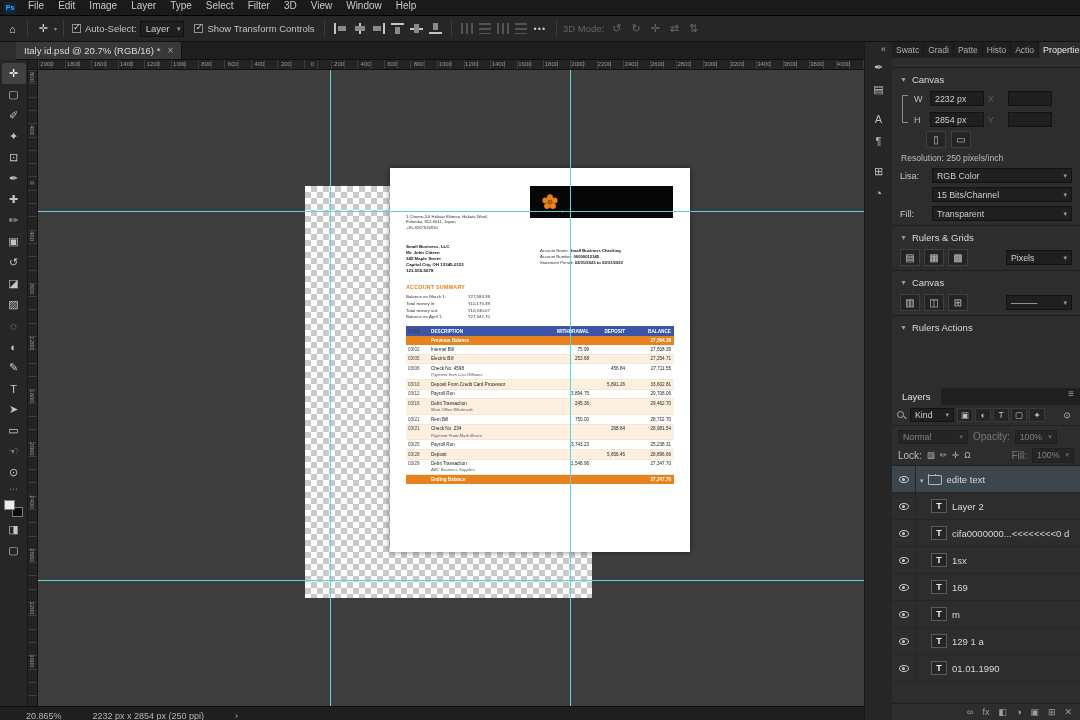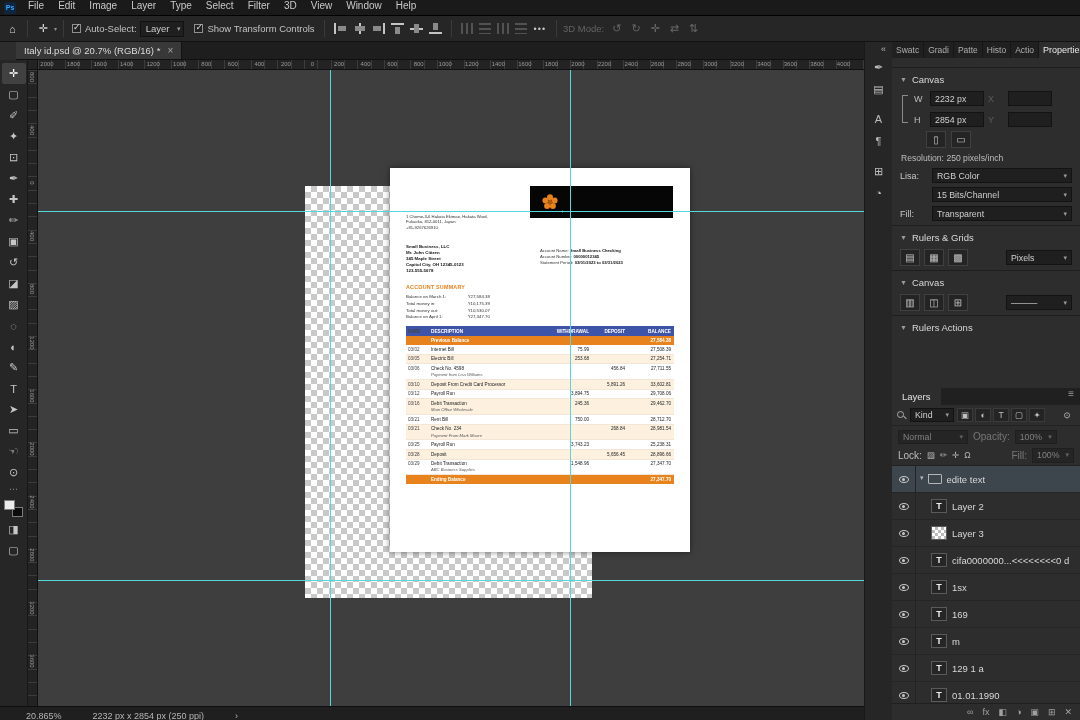--- a/index.html
+++ b/index.html
@@ -639,42 +639,33 @@
       <span class="field g-dim" style="width:42px">
           <span>100%</span>
           <span class="car">▾</span>
         </span>
     </div>
     <div class="l-list" id="layers-list">
         <div class="lrow sel">
           <span class="eyebox">
             <span class="eye"></span>
           </span>
-          <span style="display: flex; align-items: flex-start; overflow: hidden;">
+          <span style="display: flex; align-items: flex-end; overflow: hidden;">
             <span class="gchev">▾</span>
             <span class="folder"></span>
             <span class="lname">edite text</span>
           </span>
         </div>
         <div class="lrow">
           <span class="eyebox">
             <span class="eye"></span>
           </span>
           <span class="ind1" style="display: flex; align-items: center; overflow: hidden;">
             <span class="thumb-t">T</span>
             <span class="lname">Layer 2</span>
-          </span>
-        </div>
-        <div class="lrow">
-          <span class="eyebox">
-            <span class="eye"></span>
-          </span>
-          <span class="ind1" style="display: flex; align-items: center; overflow: hidden;">
-            <span class="thumb-raster"></span>
-            <span class="lname">Layer 3</span>
           </span>
         </div>
         <div class="lrow">
           <span class="eyebox">
             <span class="eye"></span>
           </span>
           <span class="ind1" style="display: flex; align-items: center; overflow: hidden;">
             <span class="thumb-t">T</span>
             <span class="lname">cifa0000000...&lt;&lt;&lt;&lt;&lt;&lt;&lt;&lt;0 d</span>
           </span>

